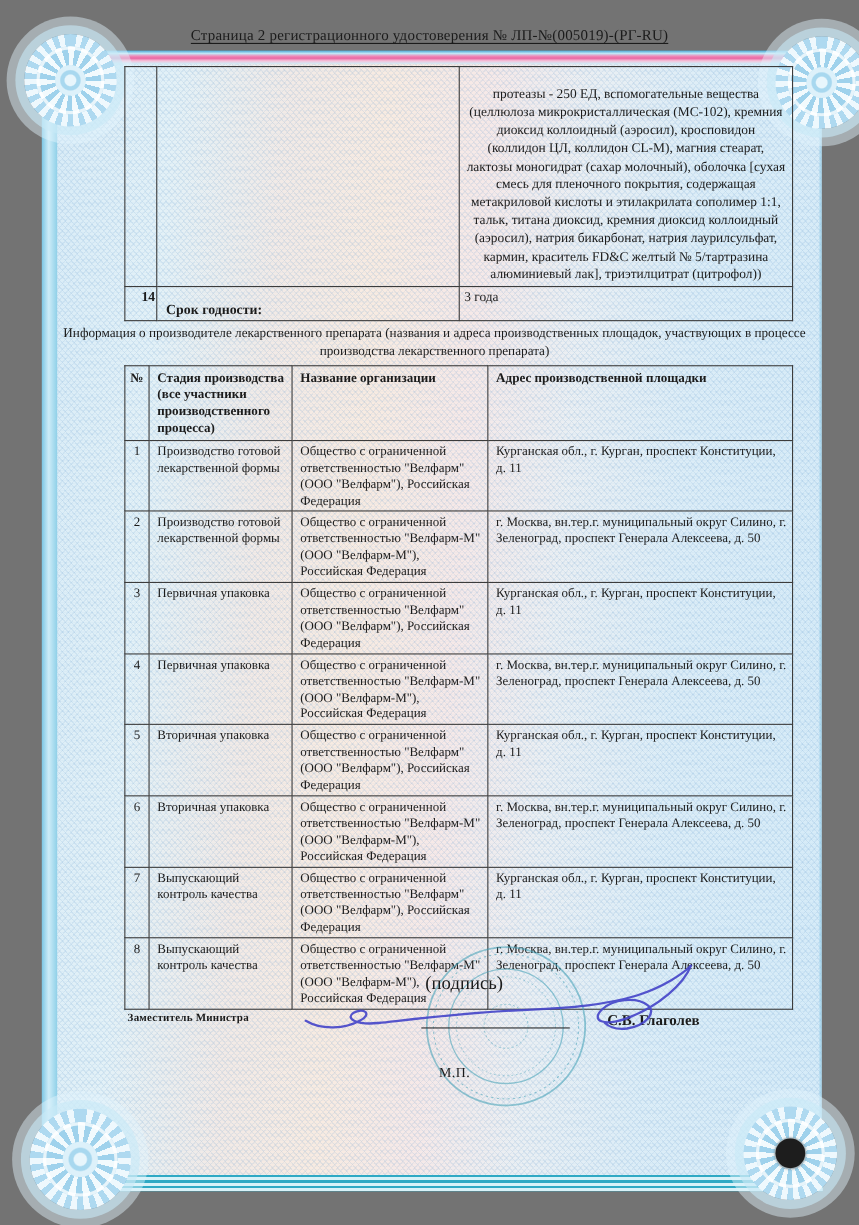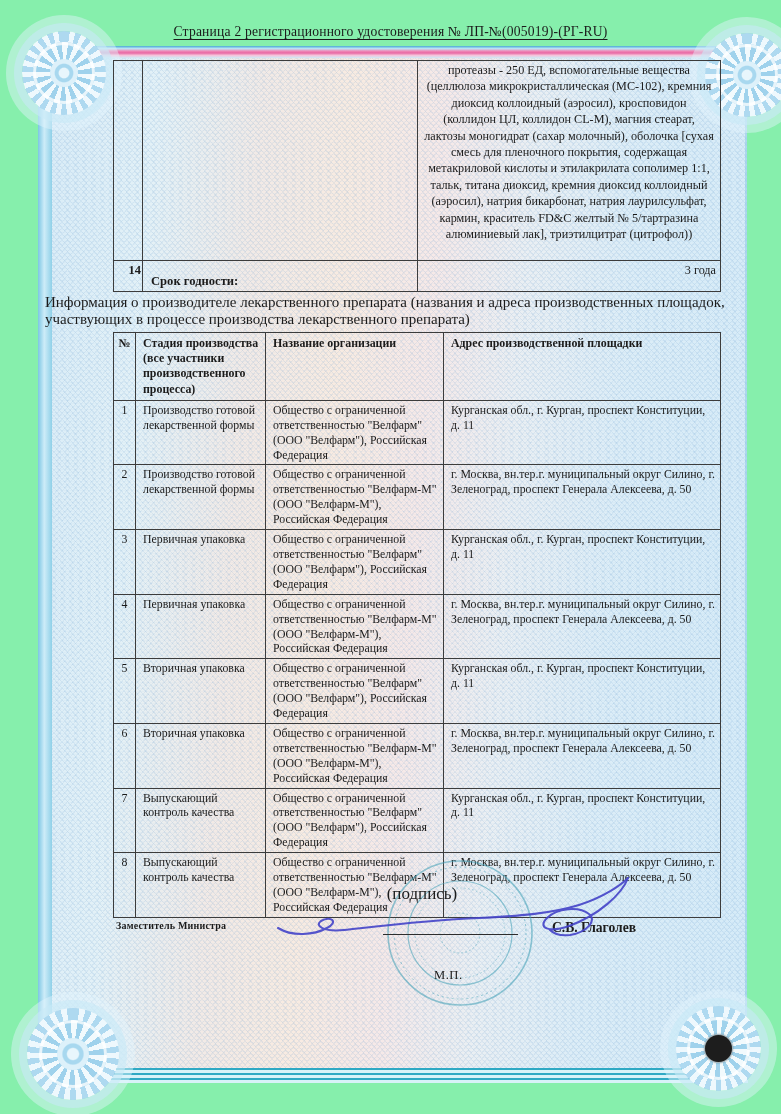--- a/index.html
+++ b/index.html
@@ -1,20 +1,20 @@
 <!DOCTYPE html>
 <html><head>
 <meta charset="utf-8">
 <title>Document</title>
 <style>
   html,body{margin:0;padding:0;background:#ffffff;}
   .page{
     position:relative;width:781px;height:1114px;overflow:hidden;
     font-family:"Liberation Serif","DejaVu Serif",serif;color:#1b1b1b;
-    background:#86efac;
+    background:#737373;
   }
   
   .guilloche{
     position:absolute;left:50px;top:57px;width:697px;height:1013px;
     background:
       repeating-linear-gradient(48deg, rgba(96,152,204,0.13) 0 1px, rgba(255,255,255,0) 1px 4px),
       repeating-linear-gradient(-48deg, rgba(96,152,204,0.11) 0 1px, rgba(255,255,255,0) 1px 4px),
       repeating-linear-gradient(0deg, rgba(150,190,225,0.07) 0 1px, rgba(255,255,255,0) 1px 3px),
       linear-gradient(94deg,#d9ecf7 0%,#e3f1f7 14%,#f2eae6 28%,#f8ebe1 40%,#f6e9e8 52%,#eaeff3 64%,#dcedf7 78%,#d5ebf8 100%);
   }
@@ -54,44 +54,44 @@
   .doc-header{
     position:absolute;left:0;top:24px;width:781px;text-align:center;
     font-size:13.6px;letter-spacing:0.2px;
     text-decoration:underline;text-underline-offset:3px;
   }
   
   table{border-collapse:collapse;table-layout:fixed;background:transparent;}
   td,th{border:1px solid #3c3c3c;vertical-align:top;background:transparent;}
   .top-table{position:absolute;left:113px;top:60px;width:607px;}
   .top-table td{font-size:12.2px;line-height:16.4px;}
-  .top-table .cell-ingredients{text-align:center;padding:1px 6px 2px;}
+  .top-table .cell-ingredients{text-align:center;padding:16px 6px 2px;}
   .top-table .cell-num{font-weight:bold;text-align:right;font-size:12.4px;padding-top:1px;}
   .top-table .cell-label{font-weight:bold;padding:12px 4px 2px 8px;font-size:12.6px;}
-  .top-table .cell-value{text-align:right;padding:1px 4px 2px;}
+  .top-table .cell-value{text-align:left;padding:1px 4px 2px;}
   .main-table{position:absolute;left:113px;top:332px;width:607px;}
   .main-table th{
     font-size:11.9px;line-height:15.2px;text-align:left;font-weight:bold;
     padding:3px 3px 3px 7px;height:55px;
   }
   .main-table th.h-num{padding:3px 1px;text-align:center;}
   .main-table td{font-size:11.8px;line-height:14.9px;padding:2px 5px 2px 7px;height:57px;}
   .main-table td.c-num{text-align:center;padding:2px 1px;}
   .main-table td.c-stage{}
   
   .intro{
-    position:absolute;left:45px;top:294px;width:700px;
-    font-size:15px;line-height:16.5px;
+    position:absolute;left:45px;top:294px;width:700px;text-align:center;
+    font-size:12px;line-height:16.5px;
   }
   
   .sig-title{position:absolute;left:116px;top:920px;font-size:10px;font-weight:bold;letter-spacing:0.2px;}
   .sig-line{position:absolute;left:383px;top:921px;width:135px;height:13px;border-bottom:1px solid #2d2d2d;}
   .sig-caption{position:absolute;left:372px;top:884px;width:100px;text-align:center;font-size:17px;}
   .signer-name{position:absolute;left:552px;top:920px;font-size:13.6px;font-weight:bold;}
-  .seal-caption{position:absolute;left:399px;top:968px;font-size:12.6px;letter-spacing:0.5px;margin-left:35px;}
+  .seal-caption{position:absolute;left:399px;top:968px;font-size:12.6px;letter-spacing:0.5px;}
   .stamp-svg{position:absolute;left:384px;top:857px;opacity:0.55;}
   .signature-svg{position:absolute;left:268px;top:868px;}
 </style>
 </head>
 <body>
 
 <div class="page">
 
   <div class="guilloche"></div>
   <div class="band-top"></div>

